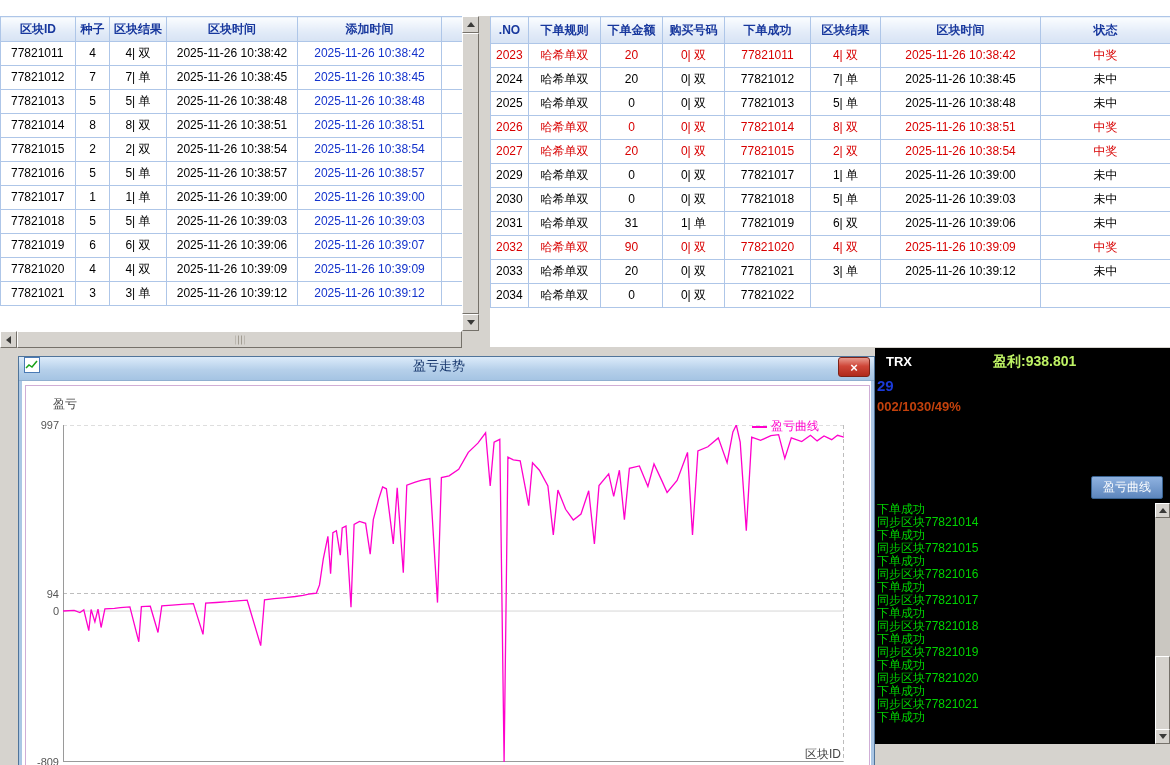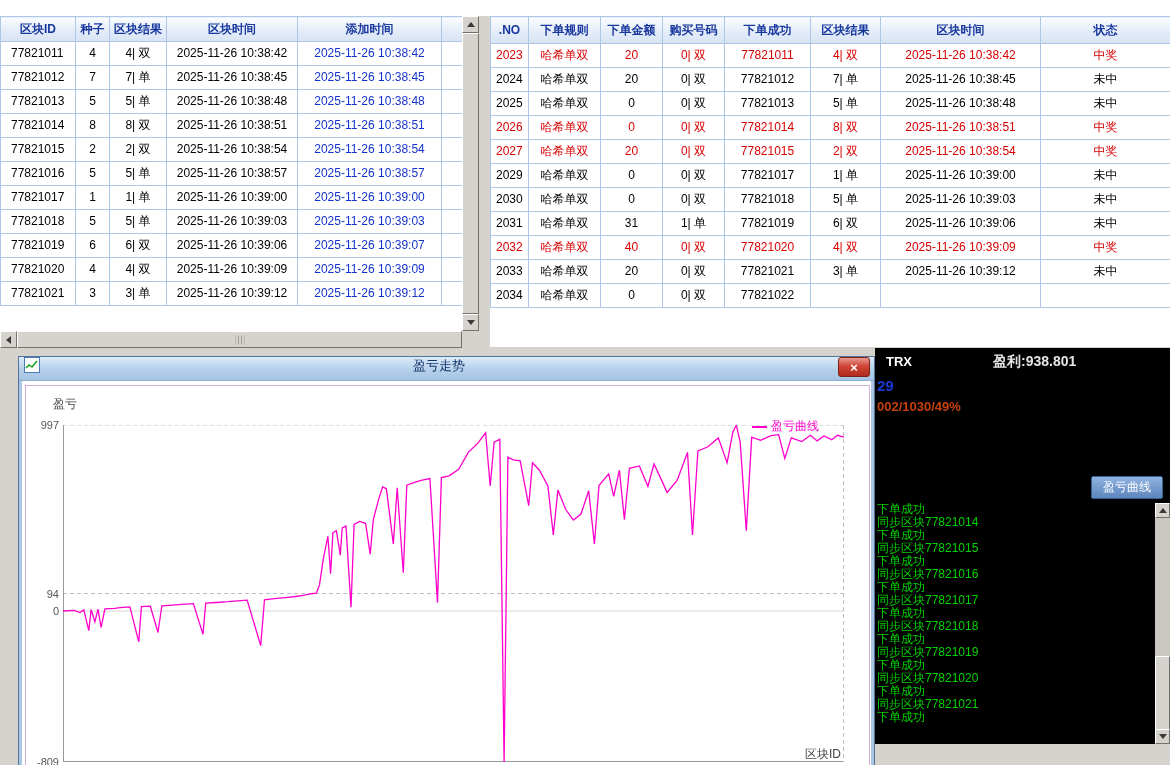--- a/index.html
+++ b/index.html
@@ -42,21 +42,21 @@
   .tri-up{border-left:4px solid transparent;border-right:4px solid transparent;border-bottom:5px solid #3a3a38;}
   .tri-down{border-left:4px solid transparent;border-right:4px solid transparent;border-top:5px solid #3a3a38;}
   .tri-left{border-top:4px solid transparent;border-bottom:4px solid transparent;border-right:5px solid #3a3a38;}
   .tri-right{border-top:4px solid transparent;border-bottom:4px solid transparent;border-left:5px solid #3a3a38;}
   .grip{position:absolute;left:50%;top:50%;width:9px;height:9px;transform:translate(-50%,-50%);
     background:repeating-linear-gradient(90deg,#a19c92 0 1px,transparent 1px 3px);}
   .sb-corner{position:absolute;left:462px;top:315px;width:17px;height:17px;background:#d6d3ce;}
   
   #status-panel{position:absolute;left:875px;top:332px;width:295px;height:346px;background:#000;}
   .trx-label{position:absolute;left:11px;top:6px;color:#fff;font-size:13px;font-weight:bold;}
-  .profit-label{position:absolute;left:118px;top:5px;color:#e5e5e5;font-size:14px;font-weight:bold;}
+  .profit-label{position:absolute;left:118px;top:5px;color:#bef264;font-size:14px;font-weight:bold;}
   .stat-line1{position:absolute;left:2px;top:29px;color:#1a3ad8;font-size:15px;font-weight:bold;}
   .stat-line2{position:absolute;left:2px;top:51px;color:#c2410c;font-size:13px;font-weight:bold;}
   .curve-btn{
     position:absolute;left:216px;top:128px;width:72px;height:23px;
     background:linear-gradient(#8fb2e0,#5d86bd);border:1px solid #38618f;border-radius:2px;
     color:#fff;font-size:12px;font-family:inherit;cursor:pointer;padding:0;
   }
   .console{position:absolute;left:0;top:155px;width:280px;height:241px;overflow:hidden;background:#000;padding-left:2px;}
   .console-line{height:13px;line-height:13px;font-size:12px;color:#00d400;white-space:nowrap;}
   .console-sb{position:absolute;left:280px;top:155px;width:15px;height:241px;background:#cac7c1;}
@@ -338,21 +338,21 @@
             <td>31</td>
             <td>1| 单</td>
             <td>77821019</td>
             <td>6| 双</td>
             <td>2025-11-26 10:39:06</td>
             <td>未中</td>
           </tr>
           <tr class="win">
             <td>2032</td>
             <td>哈希单双</td>
-            <td>40</td>
+            <td>90</td>
             <td>0| 双</td>
             <td>77821020</td>
             <td>4| 双</td>
             <td>2025-11-26 10:39:09</td>
             <td>中奖</td>
           </tr>
           <tr>
             <td>2033</td>
             <td>哈希单双</td>
             <td>20</td>

